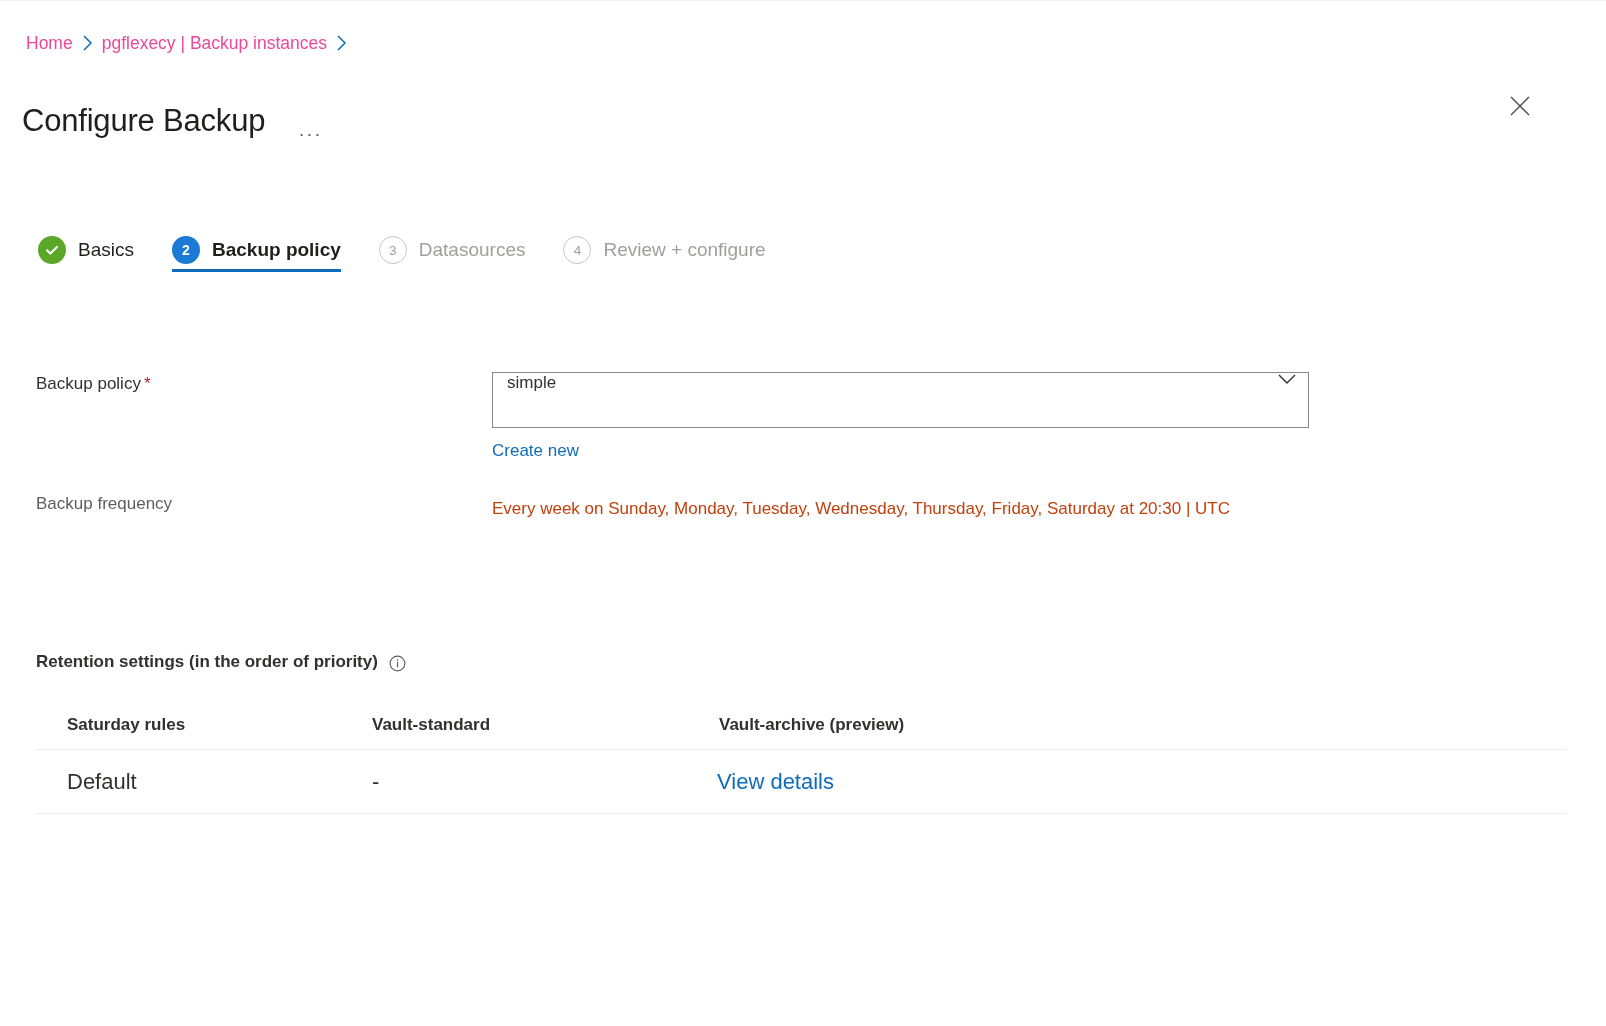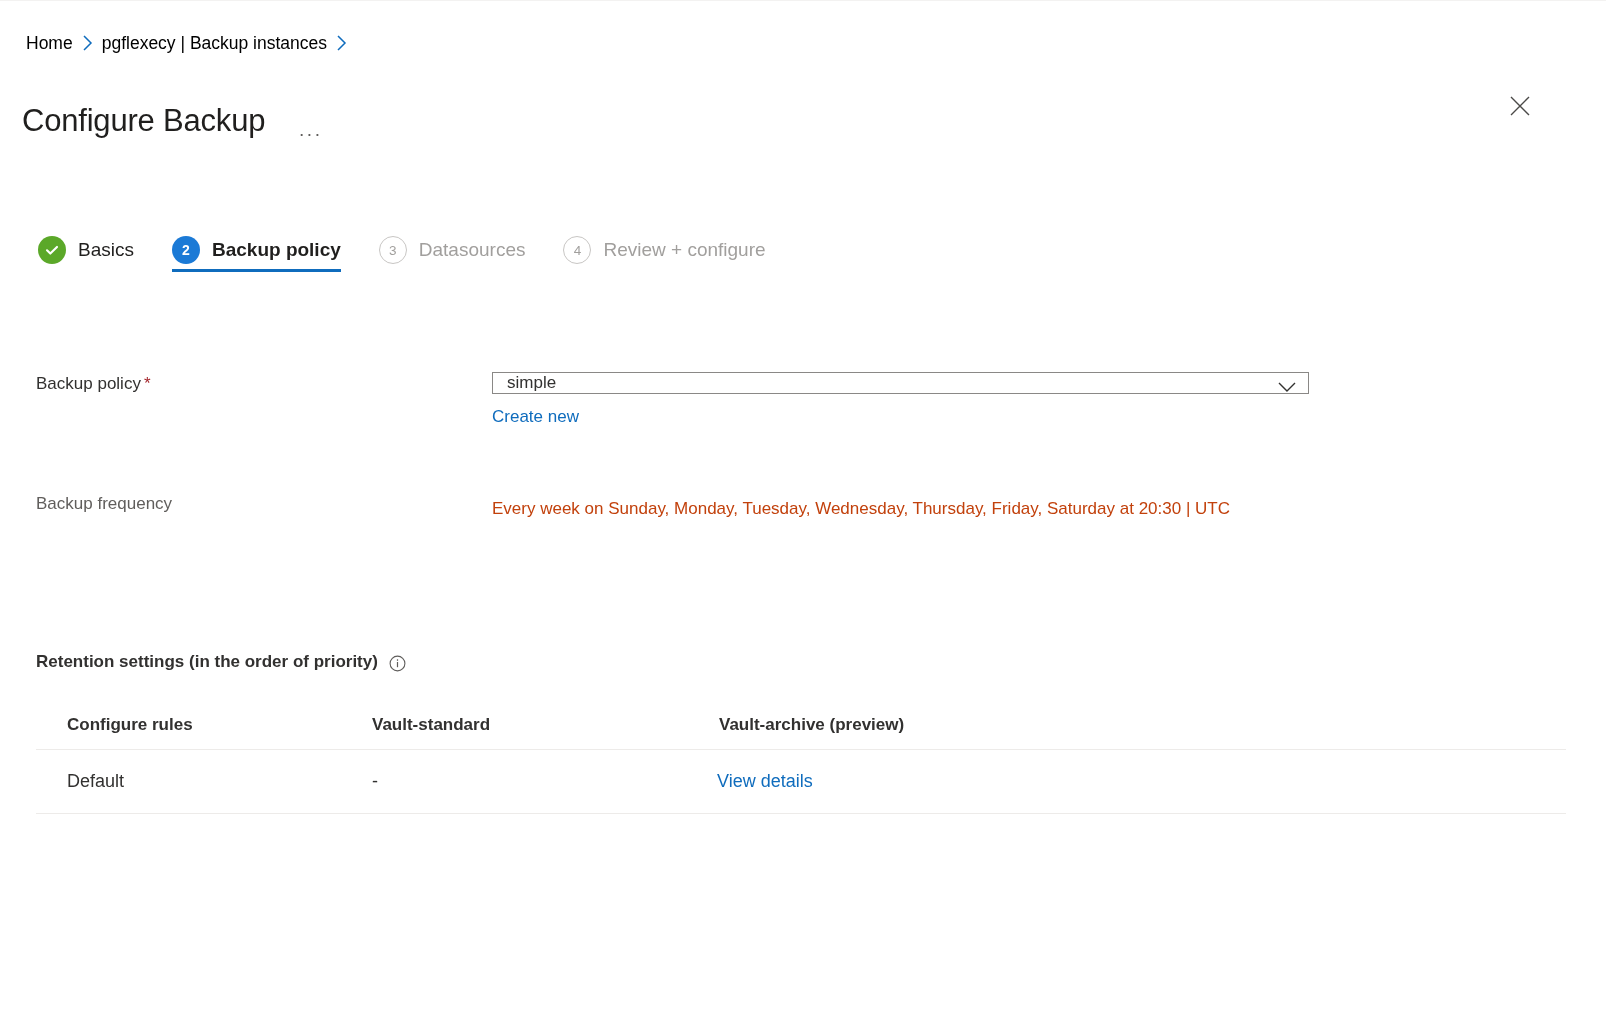--- a/index.html
+++ b/index.html
@@ -29,21 +29,21 @@
   .breadcrumb {
     position: absolute;
     left: 26px; top: 31px;
     display: flex;
     align-items: center;
     font-size: 17.5px;
     line-height: 24px;
     white-space: nowrap;
   }
   .crumb-link {
-    color: #000000;
+    color: #ec4899;
     text-decoration: none;
     cursor: pointer;
   }
   .crumb-sep {
     color: #0f6cbd;
     margin: 0 9px;
     font-size: 15px;
     display: inline-flex;
     align-items: center;
     position: relative;
@@ -172,25 +172,25 @@
     margin-left: 3px;
     font-size: 17px;
   }
   .field-label.muted { color: #605e5c; }
 
   .policy-row { left: 36px; top: 340px; margin-top: 32px; }
 
   .dropdown-wrap { display: flex; flex-direction: column; }
   .dropdown {
     width: 817px;
-    height: 22px;
+    height: 56px;
     border: 1px solid #8a8886;
     background: #ffffff;
     display: flex;
-    align-items: flex-end;
+    align-items: flex-start;
     padding: 0 11px 0 14px;
     cursor: pointer;
     position: relative;
   }
   .dropdown-value {
     font-size: 17px;
     color: #323130;
     flex: 1 1 auto;
     line-height: 20px;
     overflow: hidden;
@@ -263,21 +263,21 @@
   .c0 { width: 336px; flex: 0 0 auto; padding-left: 31px; }
   .c1 { width: 347px; flex: 0 0 auto; }
   .c2 { width: 345px; flex: 0 0 auto; }
   .c3 { flex: 1 1 auto; }
   .ret-head .cell {
     font-size: 17px;
     font-weight: 700;
     color: #323130;
   }
   .ret-row .cell {
-    font-size: 18px;
+    font-size: 22px;
     color: #323130;
   }
   .link-cell {
     color: #0f6cbd;
     cursor: pointer;
     text-decoration: none;
   }
 </style>
 </head>
 <body>
@@ -371,21 +371,21 @@
     <svg width="17" height="17" viewBox="0 0 17 17">
       <circle cx="8.5" cy="8.5" r="7.4" fill="none" stroke="#605e5c" stroke-width="1.1"></circle>
       <rect x="7.9" y="7" width="1.2" height="5.2" fill="#605e5c"></rect>
       <rect x="7.9" y="4.3" width="1.2" height="1.5" fill="#605e5c"></rect>
     </svg>
   </span>
 </div>
 
 <div class="ret-table">
   <div class="ret-head">
-    <div class="cell c0">Configure rules</div>
+    <div class="cell c0">Saturday rules</div>
     <div class="cell c1">Vault-standard</div>
     <div class="cell c2">Vault-archive (preview)</div>
     <div class="cell c3"></div>
   </div>
   <div class="ret-row">
     <div class="cell c0">Default</div>
     <div class="cell c2">-</div>
     <div class="cell c3">
       <a class="link-cell">View details</a>
     </div>

